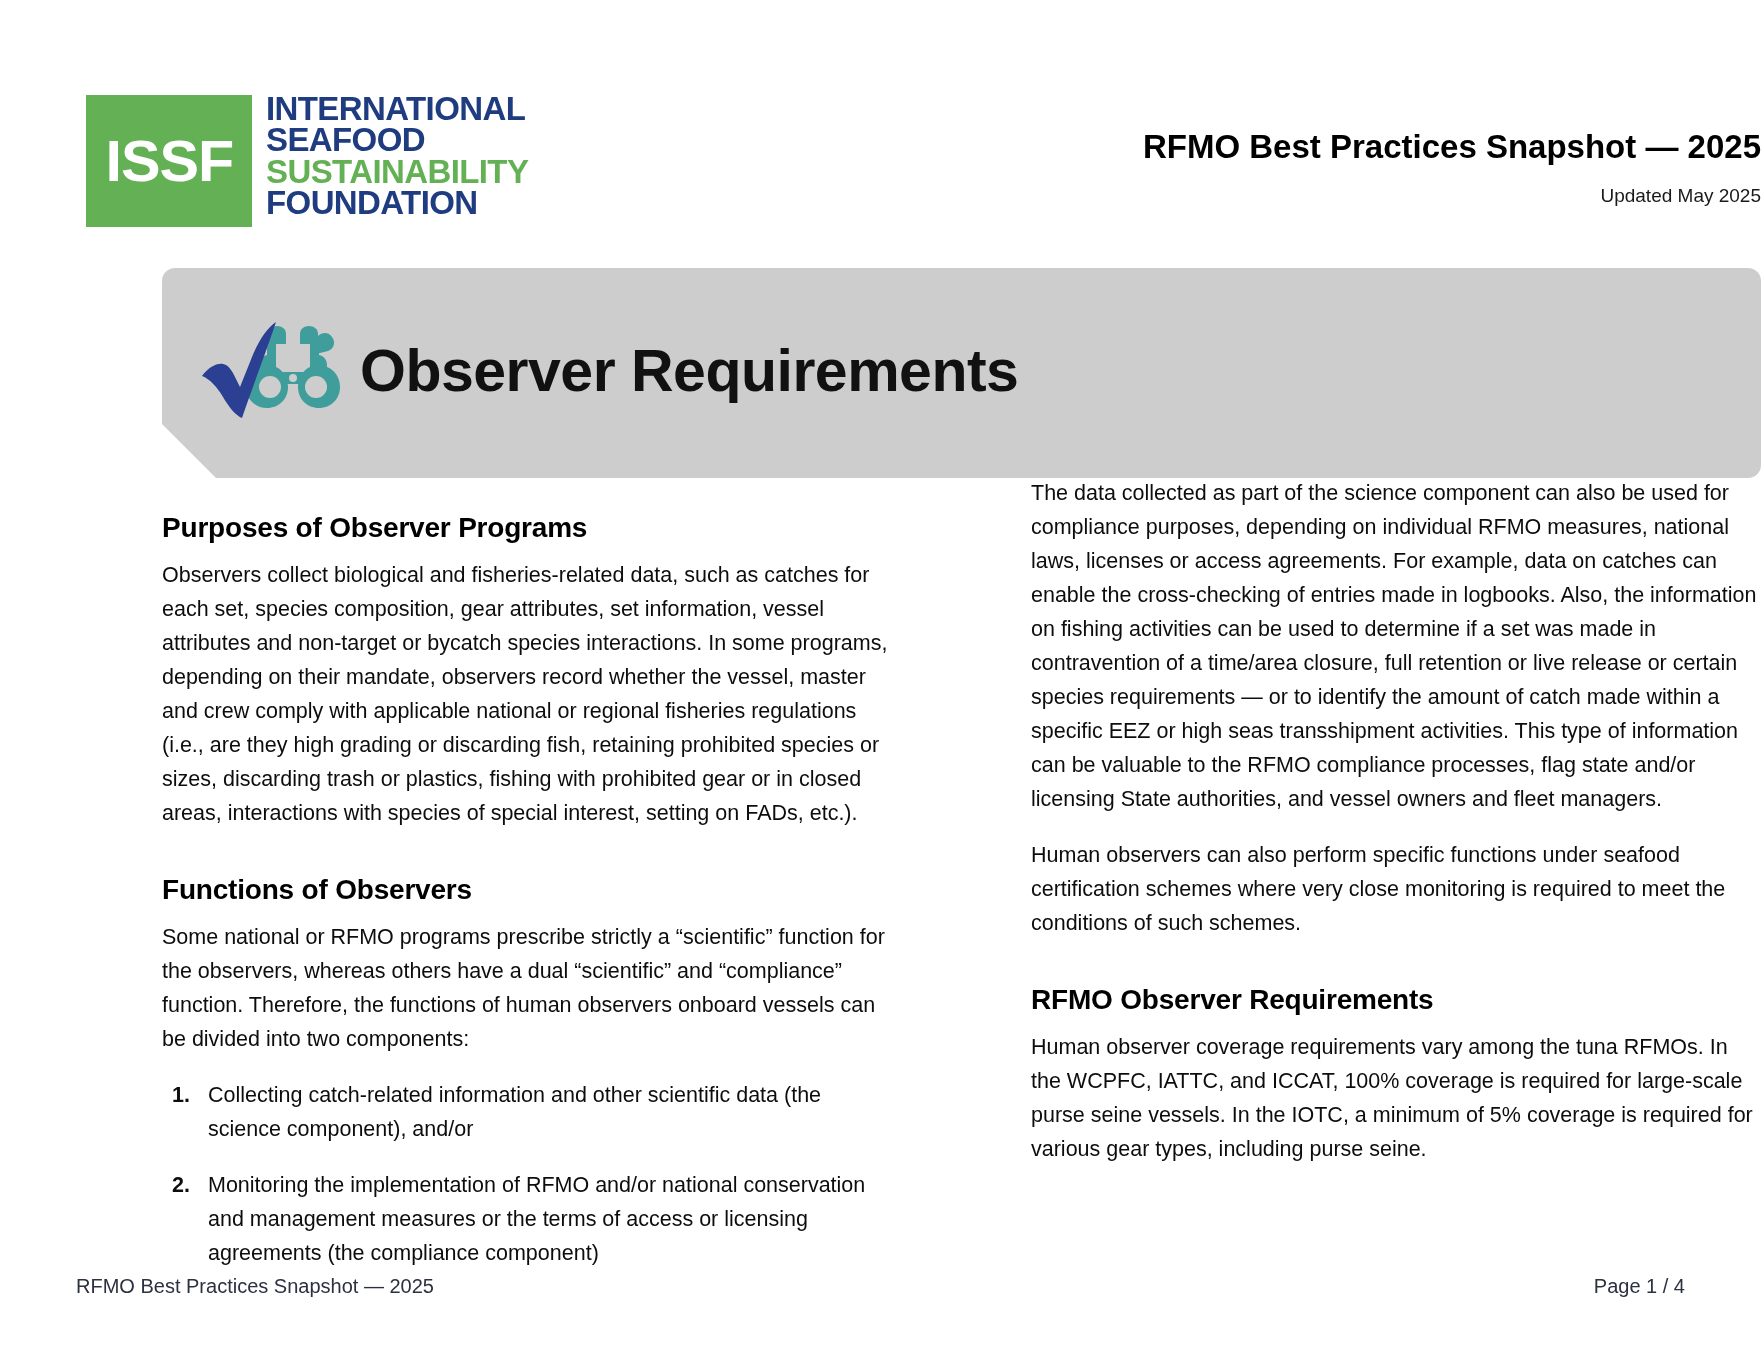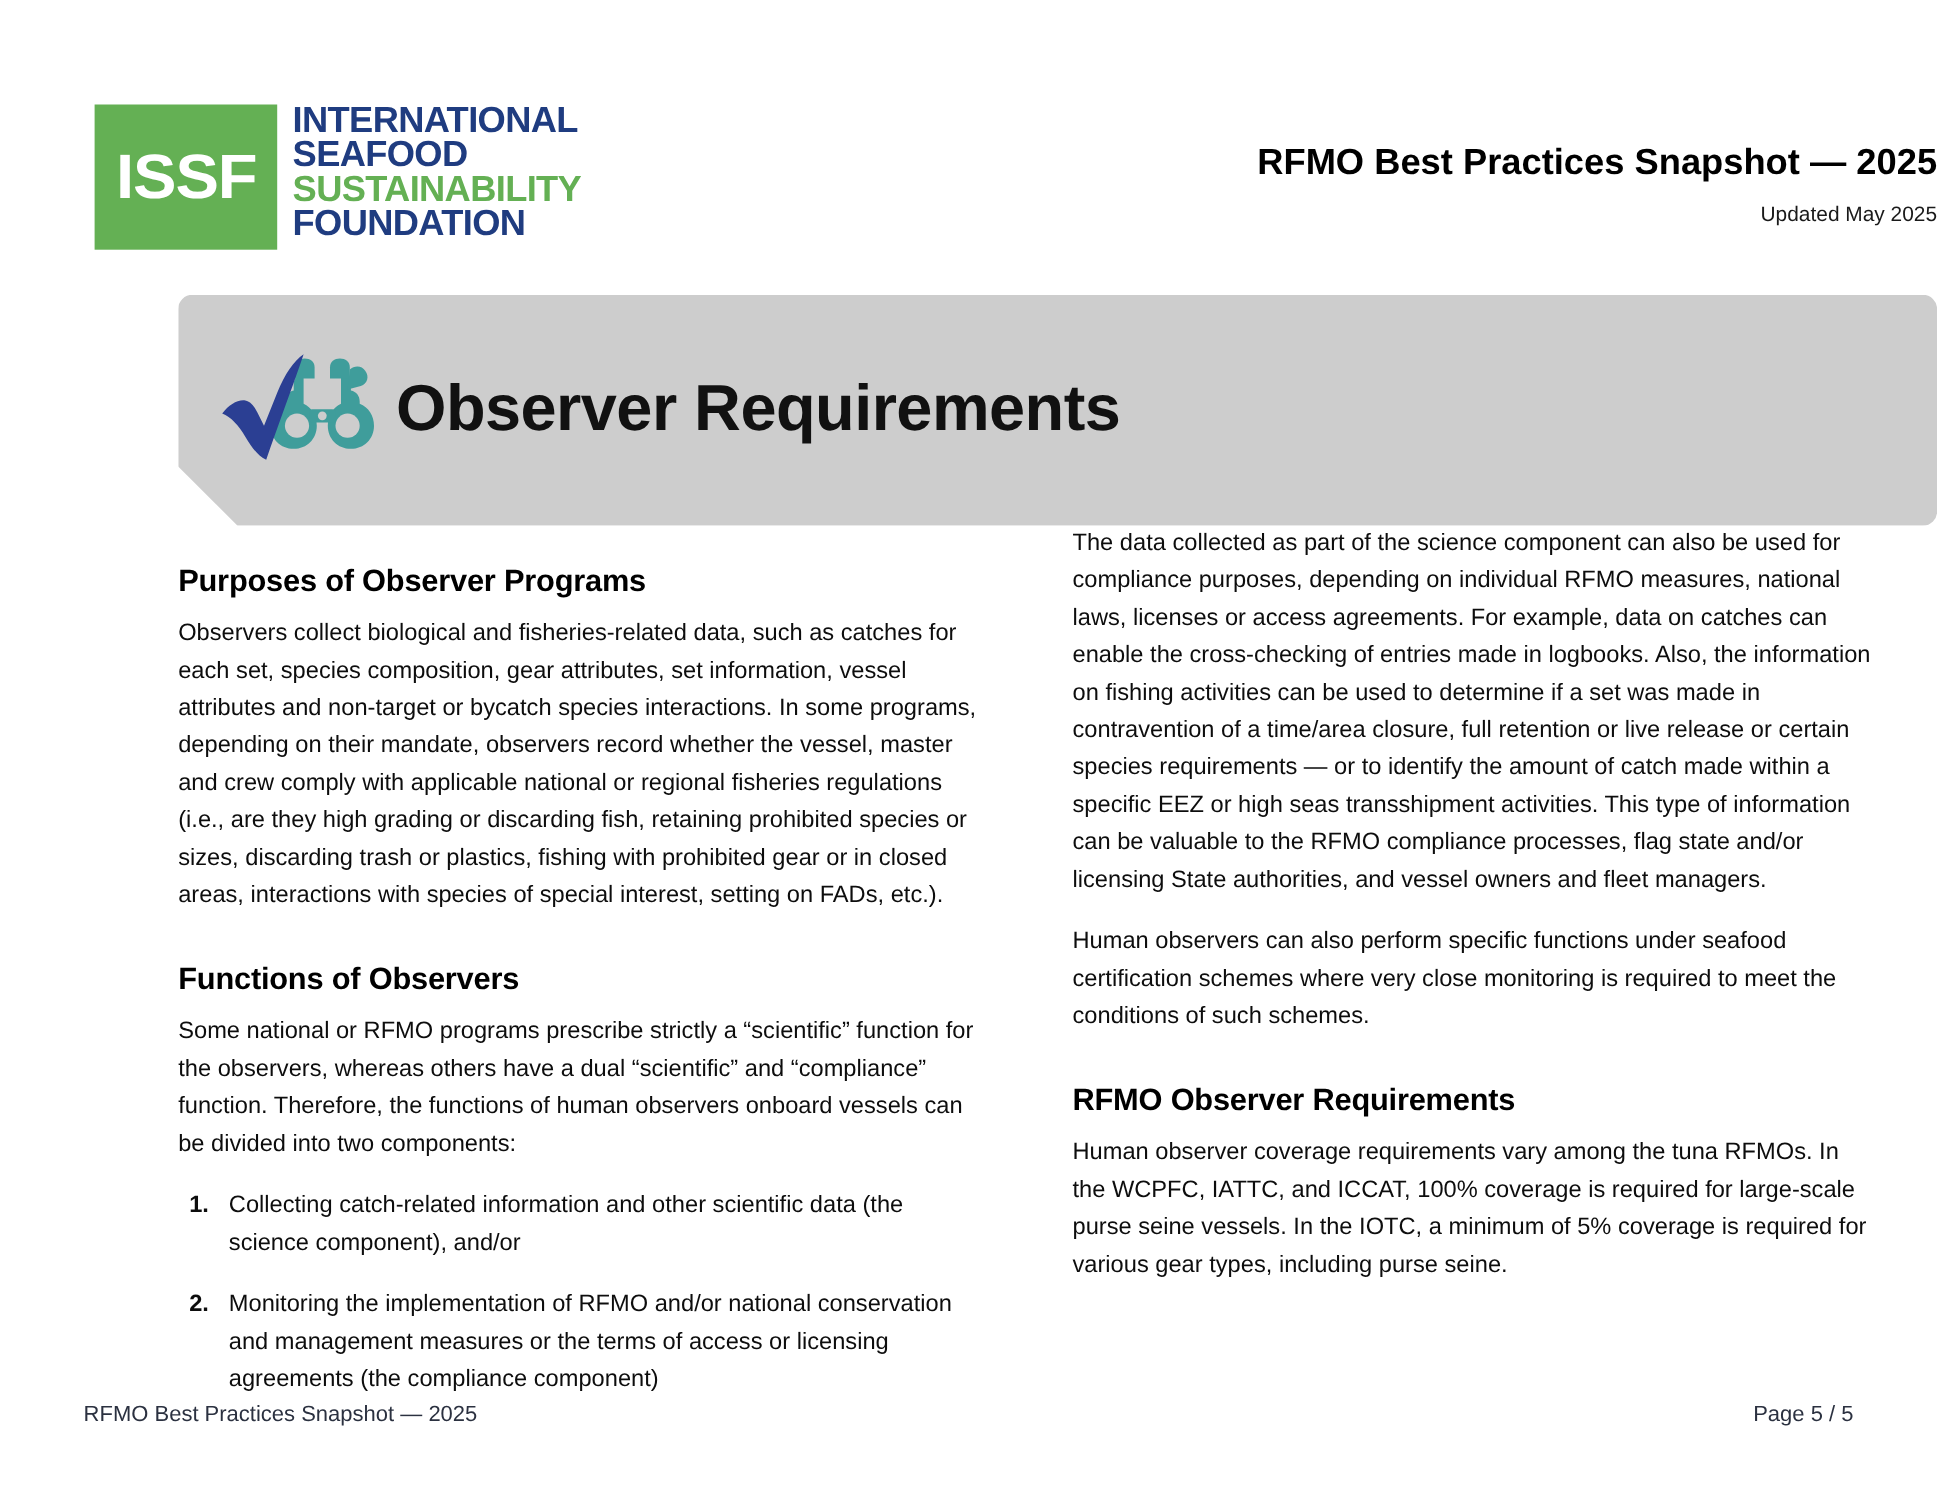--- a/index.html
+++ b/index.html
@@ -114,21 +114,21 @@
     position: absolute;
     left: 0; top: 500px;
     width: 1761px;
   }
   .col {
     position: absolute;
     top: 12px;
     width: 730px;
   }
   .col-left  { left: 162px; }
-  .col-right { left: 975px; top: -24px; }
+  .col-right { left: 1031px; top: -24px; }
 
   h2.sec {
     font-size: 28px;
     font-weight: bold;
     color: #000000;
     margin: 0 0 14px 0;
     letter-spacing: -0.2px;
     line-height: 1.15;
   }
   h2.sec.spaced { margin-top: 44px; }
@@ -260,14 +260,14 @@
 
     <p class="body">Human observers can also perform specific functions under seafood certification schemes where very close monitoring is required to meet the conditions of such schemes.</p>
 
     <h2 class="sec spaced">RFMO Observer Requirements</h2>
     <p class="body last">Human observer coverage requirements vary among the tuna RFMOs. In the WCPFC, IATTC, and ICCAT, 100% coverage is required for large-scale purse seine vessels. In the IOTC, a minimum of 5% coverage is required for various gear types, including purse seine.</p>
   </div>
 </div>
 
 <div class="footer">
   <div class="footer-left">RFMO Best Practices Snapshot — 2025</div>
-  <div class="footer-right">Page 5 / 5</div>
+  <div class="footer-right">Page 1 / 4</div>
 </div>
 
 </body></html>

